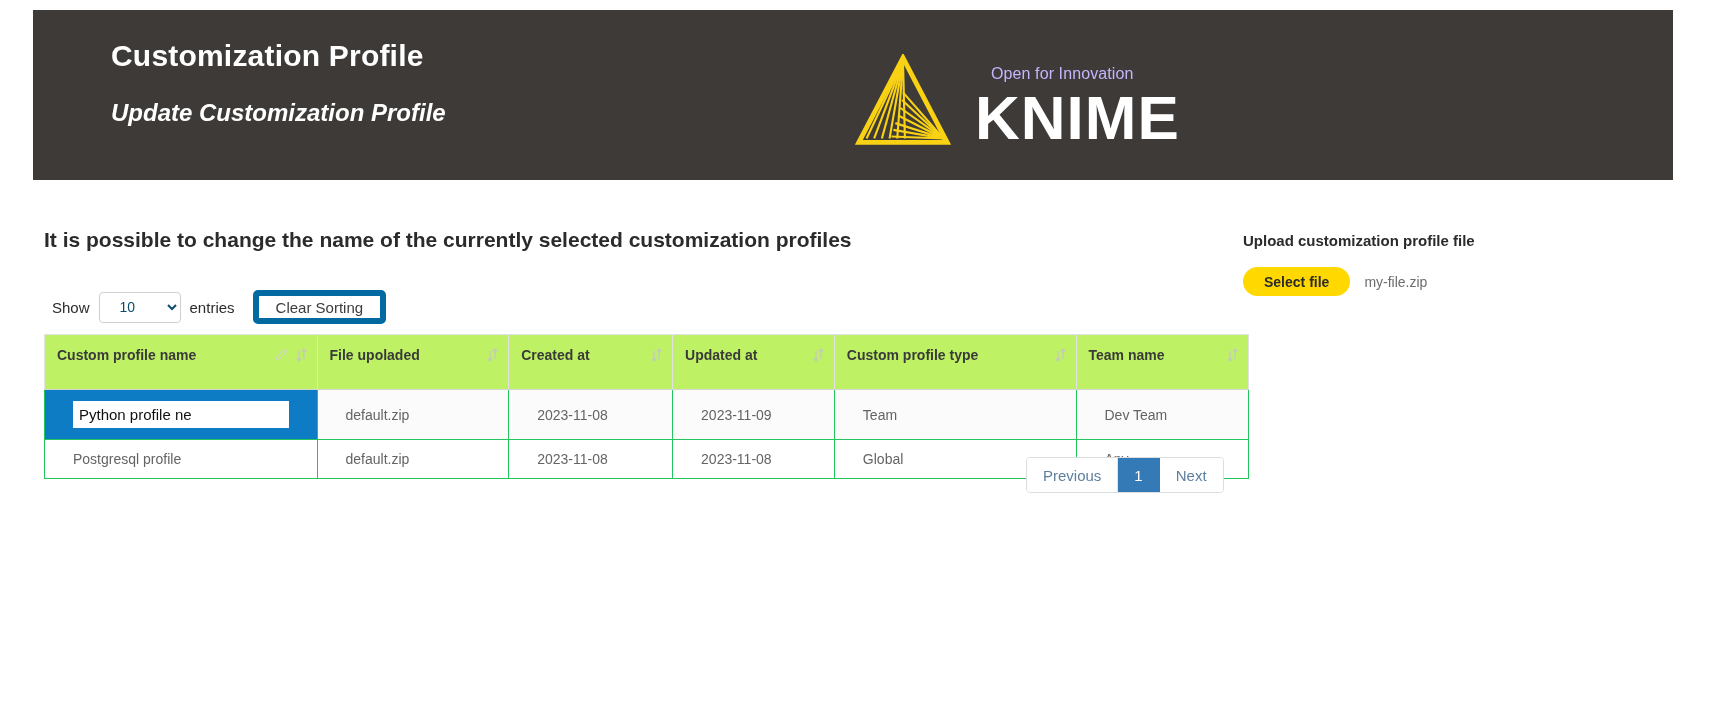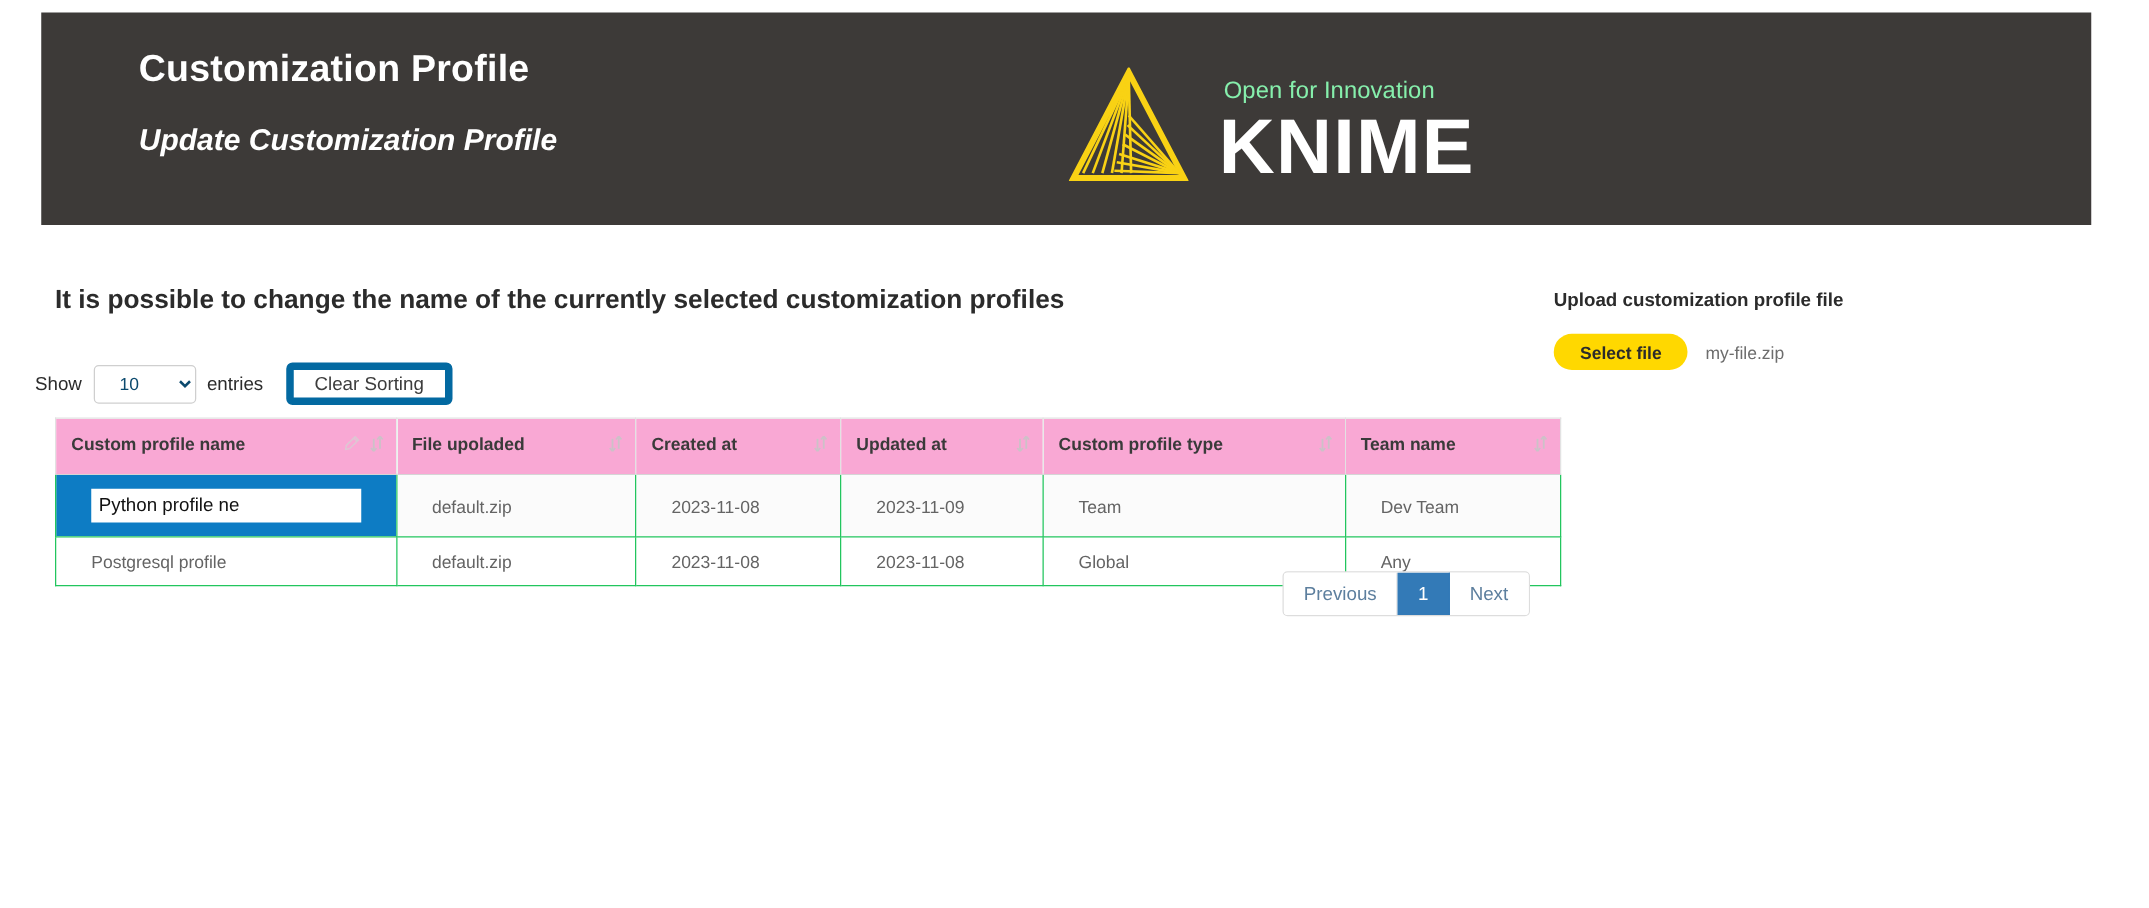--- a/index.html
+++ b/index.html
@@ -57,26 +57,26 @@
   .logo-mark {
     width: 96px;
     height: 96px;
     flex: none;
   }
   .logo-words {
     margin-left: 24px;
     padding-bottom: 4px;
   }
   .logo-tagline {
-    color: #86efac;
-    font-size: 19px;
+    color: #c4b5fd;
+    font-size: 16px;
     font-weight: normal;
     letter-spacing: 0.1px;
     line-height: 1;
-    margin: 0 0 8px 4px;
+    margin: 0 0 8px 16px;
   }
   .logo-knime {
     color: #ffffff;
     font-size: 62px;
     font-weight: bold;
     letter-spacing: 1px;
     line-height: 0.9;
     margin: 0;
   }
 
@@ -86,21 +86,21 @@
     left: 44px;
     top: 228px;
     font-size: 21px;
     font-weight: bold;
     color: #2b2b2b;
     margin: 0;
   }
 
   .table-controls {
     position: absolute;
-    left: 28px;
+    left: 52px;
     top: 290px;
     display: flex;
     align-items: center;
     gap: 9px;
   }
   .ctl-label {
     font-size: 15px;
     color: #2b2b2b;
   }
   .entries-select {
@@ -133,28 +133,28 @@
     left: 44px;
     top: 334px;
     width: 1205px;
   }
   table.data-table {
     border-collapse: collapse;
     width: 100%;
     table-layout: fixed;
   }
   table.data-table th {
-    background: #f9a8d4;
+    background: #bef264;
     border: 1px solid #e2e2e2;
     border-bottom: 1px solid #d5d5d5;
     text-align: center;
     font-size: 14px;
     font-weight: bold;
     color: #3a3a3a;
-    padding: 12px 10px 16px 12px;
+    padding: 12px 10px 26px 12px;
     height: 39px;
     position: relative;
     white-space: nowrap;
     overflow: hidden;
   }
   .th-inner {
     display: flex;
     align-items: center;
     justify-content: space-between;
   }

